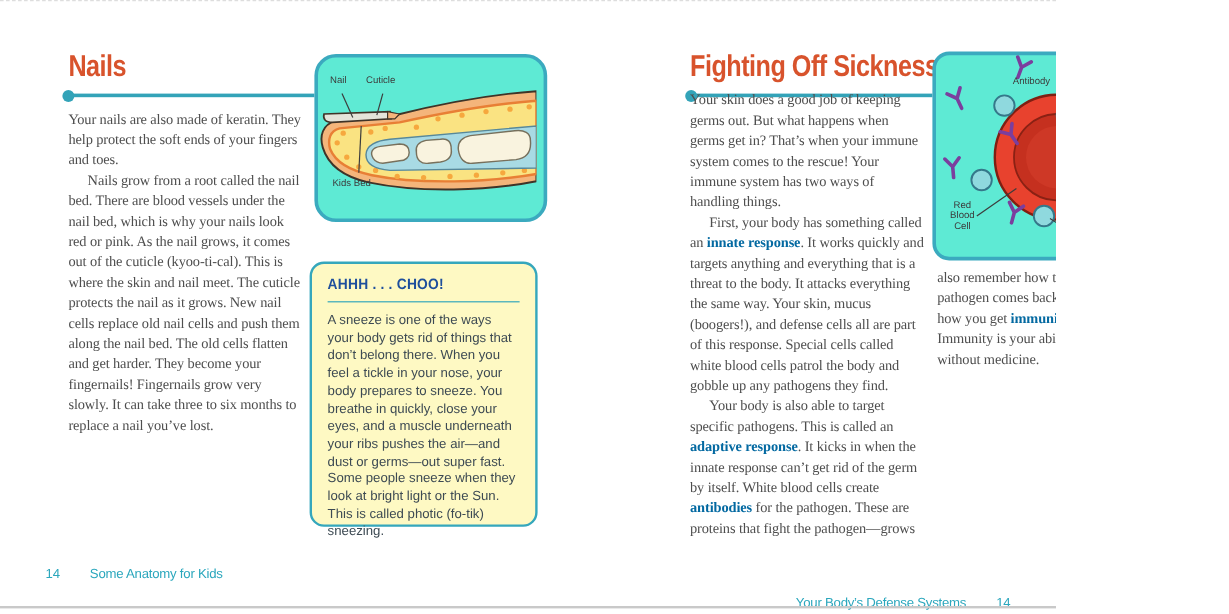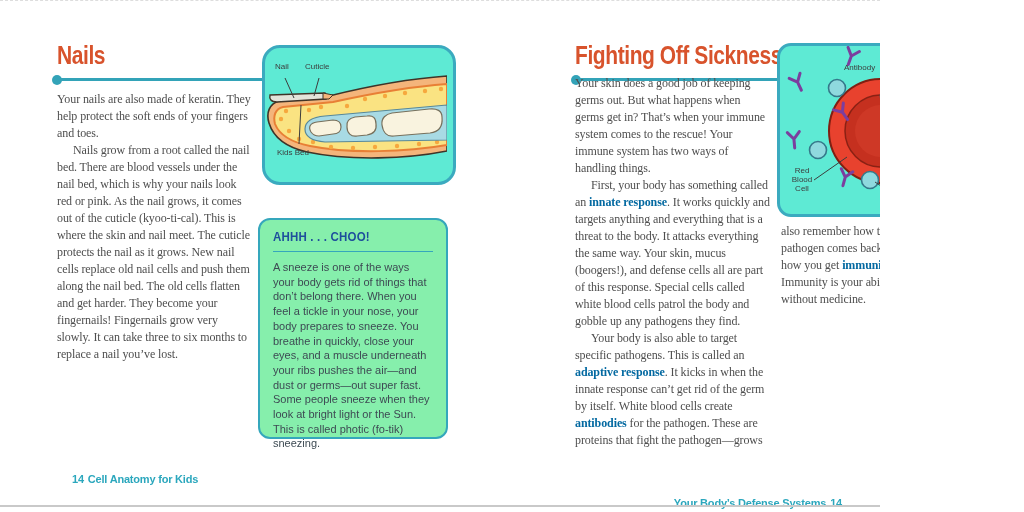--- a/index.html
+++ b/index.html
@@ -28,36 +28,36 @@
 
   
   .diagram-box { background:#5eead4; border:3px solid #3BAABF; border-radius:18px; }
   .diagram-label {
     position:absolute; font-family:"Liberation Sans", sans-serif;
     font-size:8px; color:#3C3C3C; line-height:9px;
   }
 
   
   .callout {
-    background:#86efac; border:2px solid #35A7BC; border-radius:12px;
+    background:#fef9c3; border:2px solid #35A7BC; border-radius:12px;
     padding:10px 13px 8px 13px; box-sizing:border-box;
     font-family:"Liberation Sans", sans-serif;
   }
   .callout-title {
     font-weight:bold; font-size:12.5px; color:#1E4F9C; letter-spacing:0.2px;
     transform:scaleX(0.92); transform-origin:left top; white-space:nowrap;
   }
   .callout-divider { border:none; border-top:1.5px solid #35A7BC; margin:7px 0 8px 0; }
   .callout-body { font-size:11px; line-height:14.7px; color:#3D4A53; }
 
   
   .footer {
-    font-family:"Liberation Sans", sans-serif; font-weight:bold;
+    font-family:"Liberation Sans", sans-serif; font-weight:normal;
     font-size:11px; color:#2BA7BD; letter-spacing:-0.2px; white-space:nowrap;
-    display:flex; gap:4px;margin-left:34px;
+    display:flex; gap:25px;
   }
 
   .page-bottom-edge { left:0; width:1024px; top:504px; height:2px; background:#C9C9C9; }
 </style>
 </head>
 <body>
 
 <div class="spread">
 
   <div class="abs page-title" style="left:57px; top:40px;">Nails</div>
@@ -122,21 +122,21 @@
   </div>
 
   <div class="abs callout" style="left:258px; top:217px; width:190px; height:221px;">
     <div class="callout-title">AHHH . . . CHOO!</div>
     <hr class="callout-divider">
     <div class="callout-body">A sneeze is one of the ways your body gets rid of things that don’t belong there. When you feel a tickle in your nose, your body prepares to sneeze. You breathe in quickly, close your eyes, and a muscle underneath your ribs pushes the air—and dust or germs—out super fast. Some people sneeze when they look at bright light or the Sun. This is called photic (fo-tik) sneezing.</div>
   </div>
 
   <div class="abs footer" style="left:38px; top:472px;">
     <span>14</span>
-    <span>Cell Anatomy for Kids</span>
+    <span>Some Anatomy for Kids</span>
   </div>
 
   <div class="abs page-title" style="left:575px; top:40px;">Fighting Off Sickness</div>
   <div class="abs title-dot" style="left:571px; top:74px;"></div>
   <div class="abs title-rule" style="left:575px; top:77px; width:202px;"></div>
 
   <div class="abs body-col" style="left:575px; top:74px; width:195px;">
       <p><span>Your skin does a good job of keeping germs out. But what happens when germs get in? That’s when your immune system comes to the rescue! Your immune system has two ways of handling things.</span></p>
       <p class="indent"><span>First, your body has something called an </span><span class="term">innate response</span><span>. It works quickly and targets anything and everything that is a threat to the body. It attacks everything the same way. Your skin, mucus (boogers!), and defense cells all are part of this response. Special cells called white blood cells patrol the body and gobble up any pathogens they find.</span></p>
       <p class="indent"><span>Your body is also able to target specific pathogens. This is called an </span><span class="term">adaptive response</span><span>. It kicks in when the innate response can’t get rid of the germ by itself. White blood cells create </span><span class="term">antibodies</span><span> for the pathogen. These are proteins that fight the pathogen—grows</span></p>

